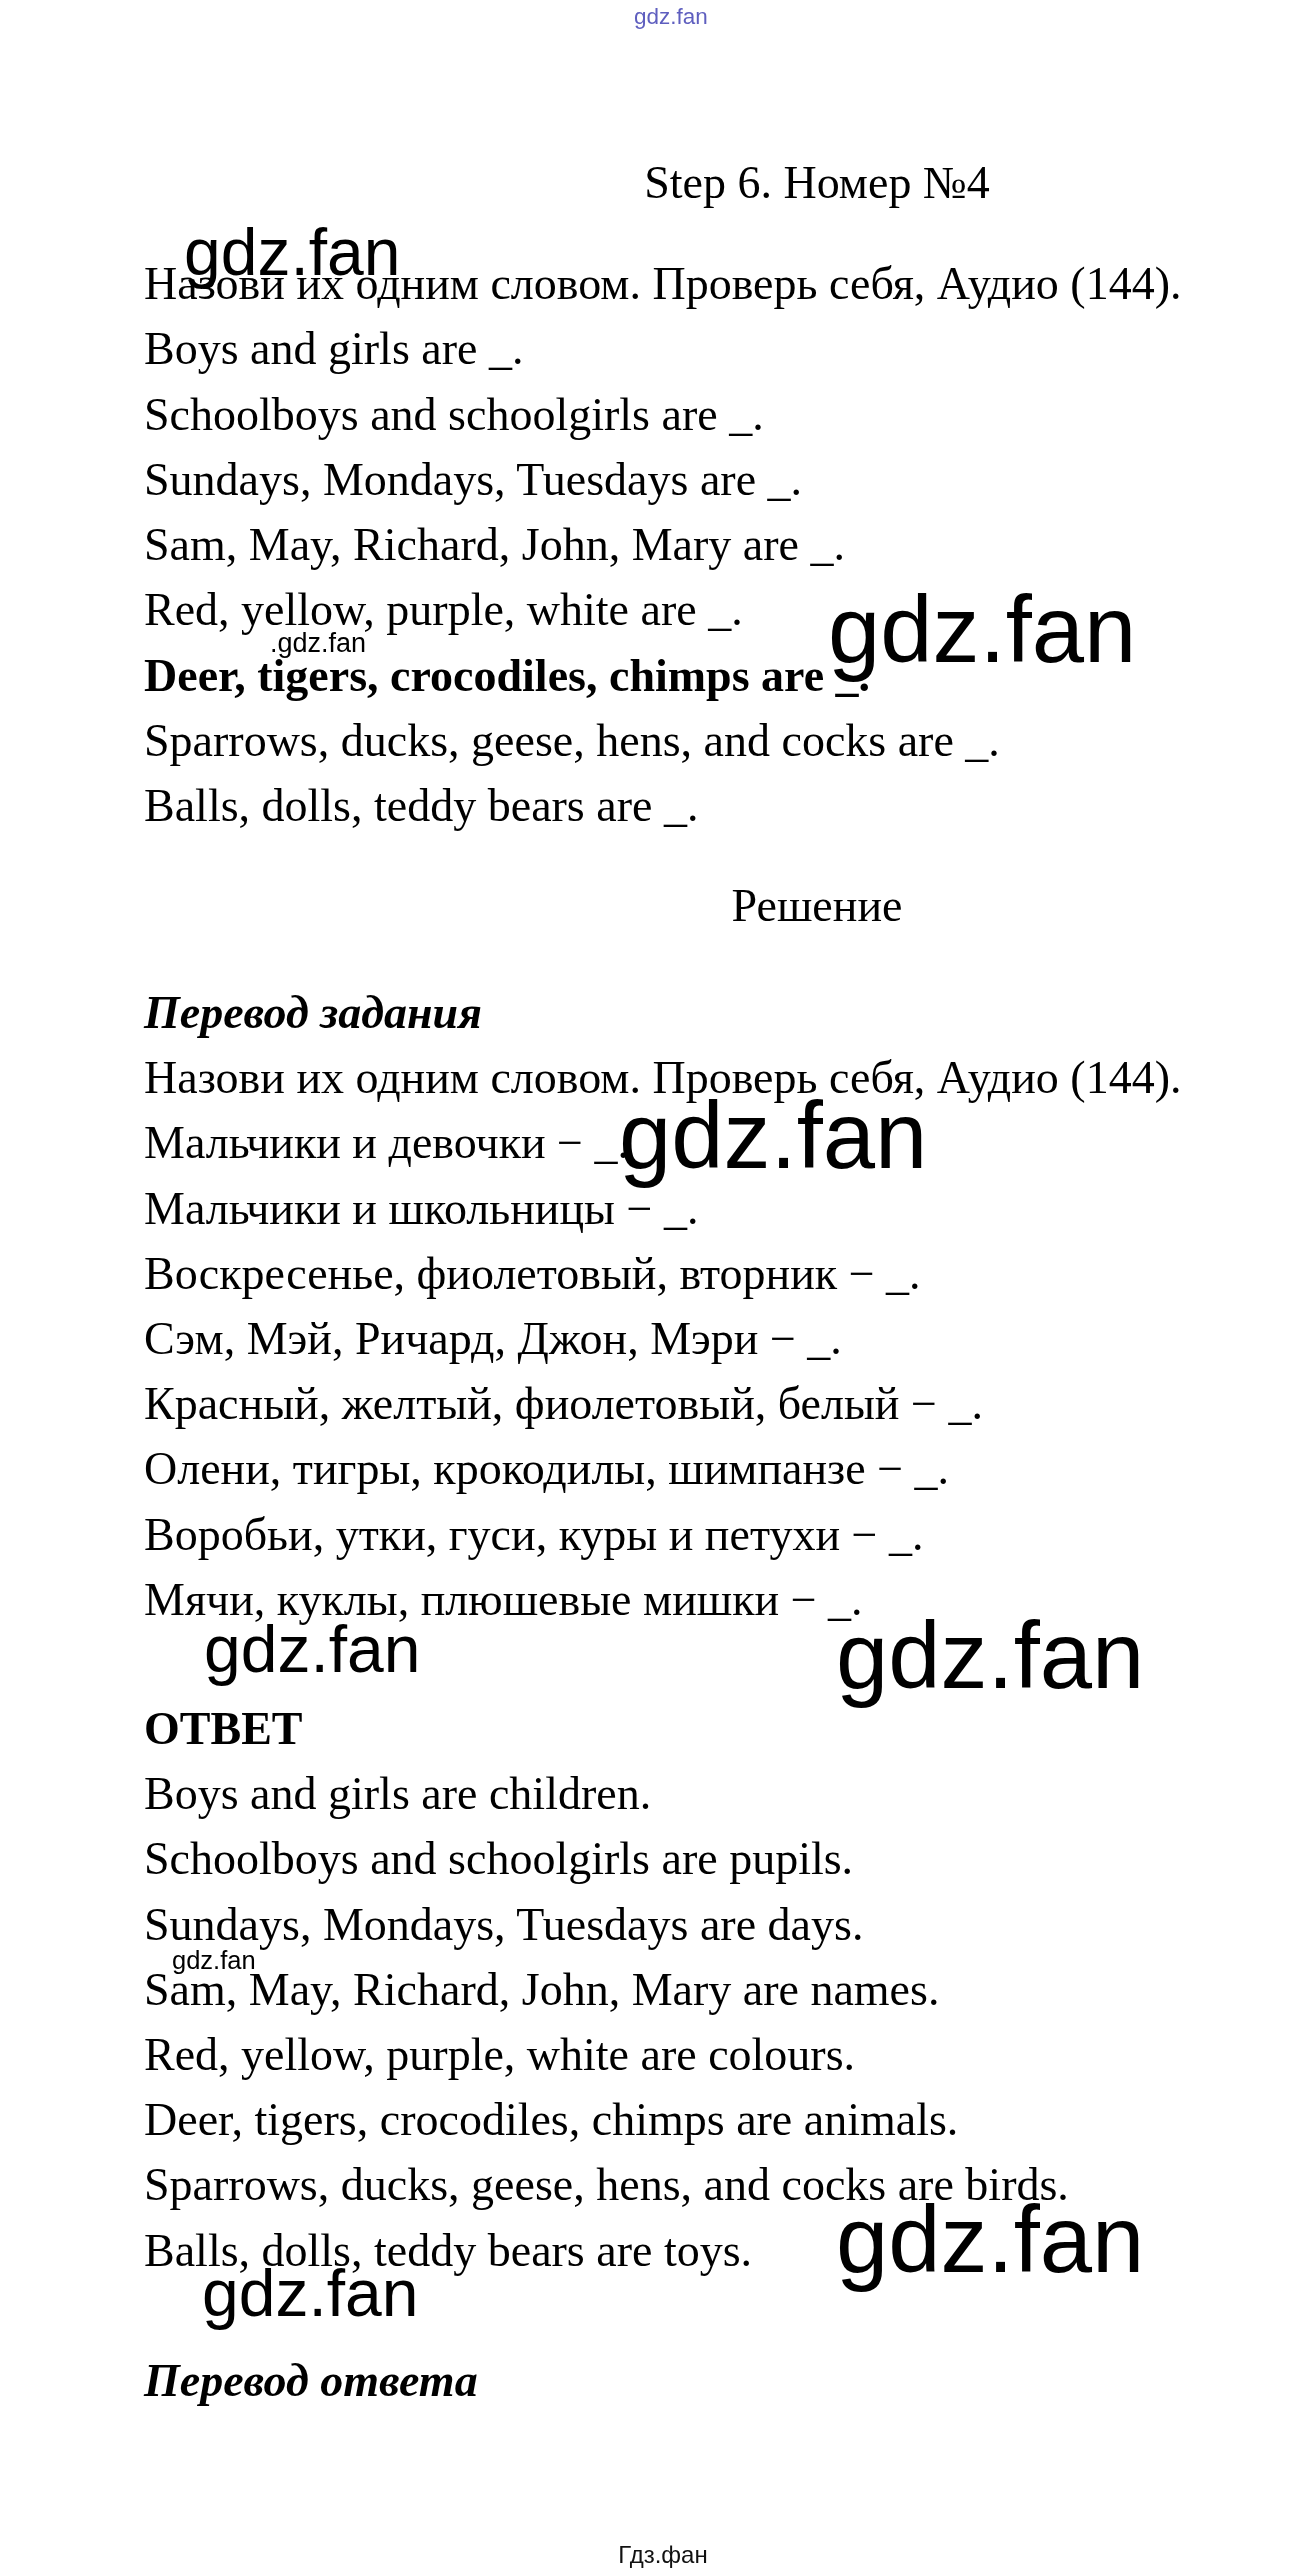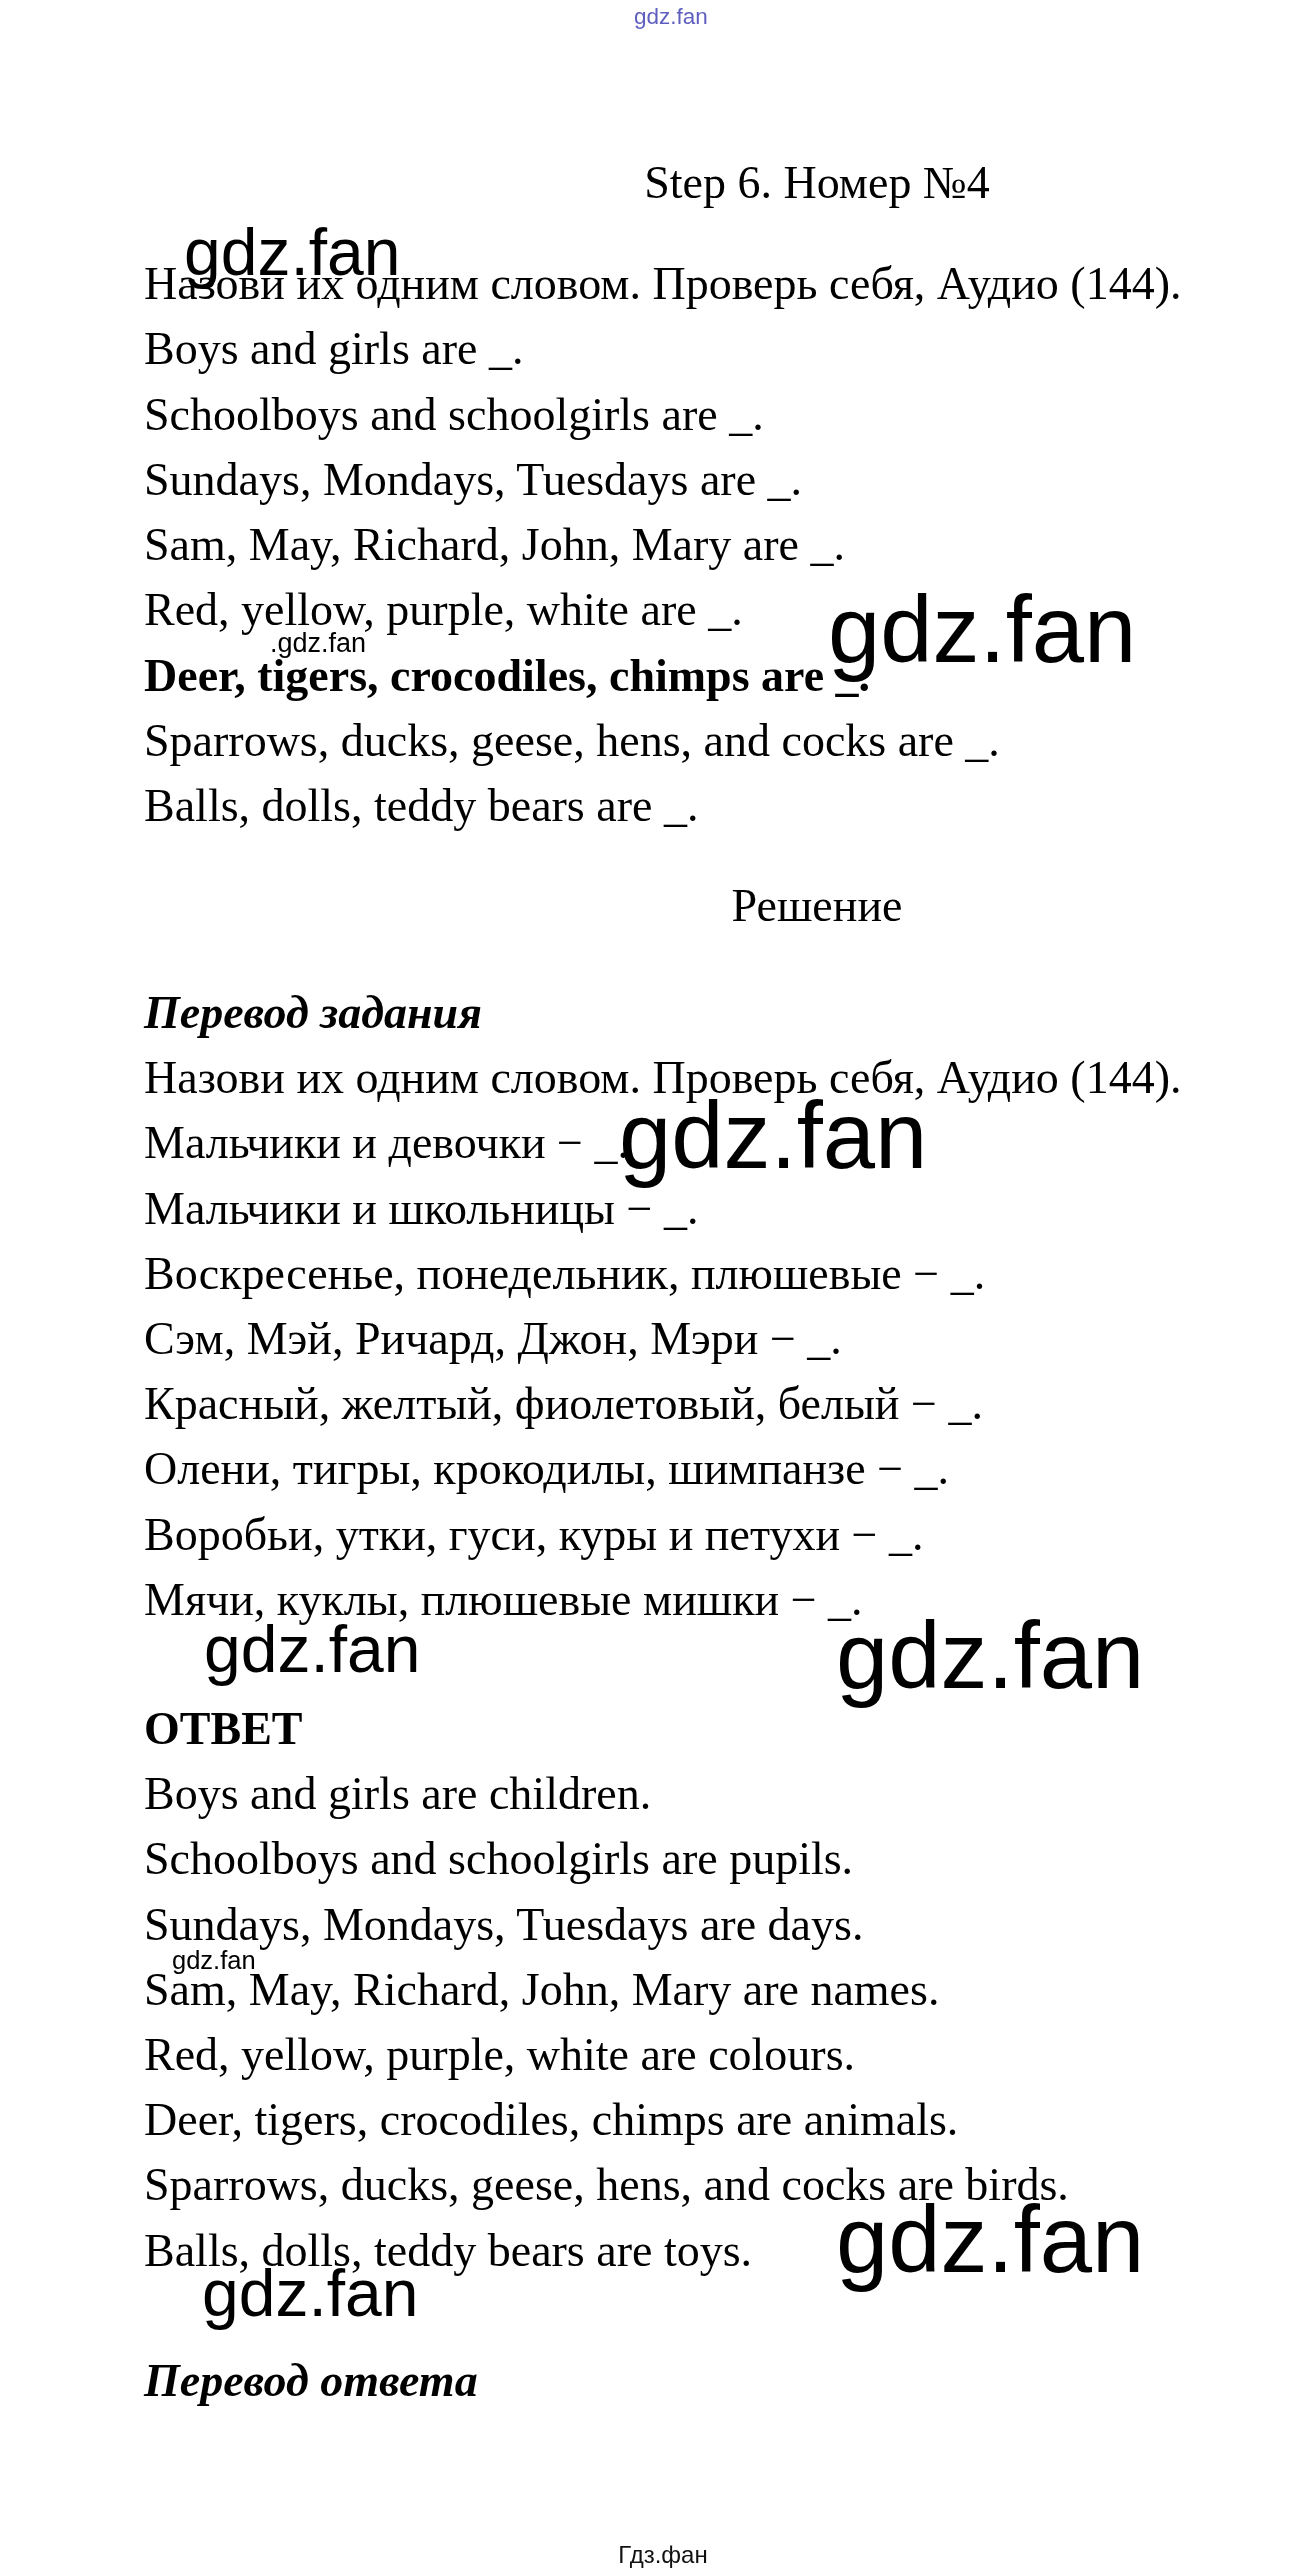--- a/index.html
+++ b/index.html
@@ -89,21 +89,21 @@
 
   <div class="wm wm-big-right" style="left:828px;top:583px;">gdz.fan</div>
 
   <div class="heading-center" style="top:873px;">Решение</div>
 
   <div class="subheading" style="top:980px;">Перевод задания</div>
 
   <div class="line" style="top:1045px;">Назови их одним словом. Проверь себя, Аудио (144).</div>
   <div class="line" style="top:1110px;">Мальчики и девочки − _.</div>
   <div class="line" style="top:1176px;">Мальчики и школьницы − _.</div>
-  <div class="line" style="top:1241px;">Воскресенье, понедельник, плюшевые − _.</div>
+  <div class="line" style="top:1241px;">Воскресенье, фиолетовый, вторник − _.</div>
   <div class="line" style="top:1306px;">Сэм, Мэй, Ричард, Джон, Мэри − _.</div>
   <div class="line" style="top:1371px;">Красный, желтый, фиолетовый, белый − _.</div>
   <div class="line" style="top:1436px;">Олени, тигры, крокодилы, шимпанзе − _.</div>
   <div class="line" style="top:1502px;">Воробьи, утки, гуси, куры и петухи − _.</div>
   <div class="line" style="top:1567px;">Мячи, куклы, плюшевые мишки − _.</div>
 
   <div class="wm wm-big-right" style="left:619px;top:1089px;">gdz.fan</div>
 
   <div class="wm wm-big-left" style="left:204px;top:1616px;">gdz.fan</div>
   <div class="wm wm-big-right" style="left:836px;top:1609px;">gdz.fan</div>

